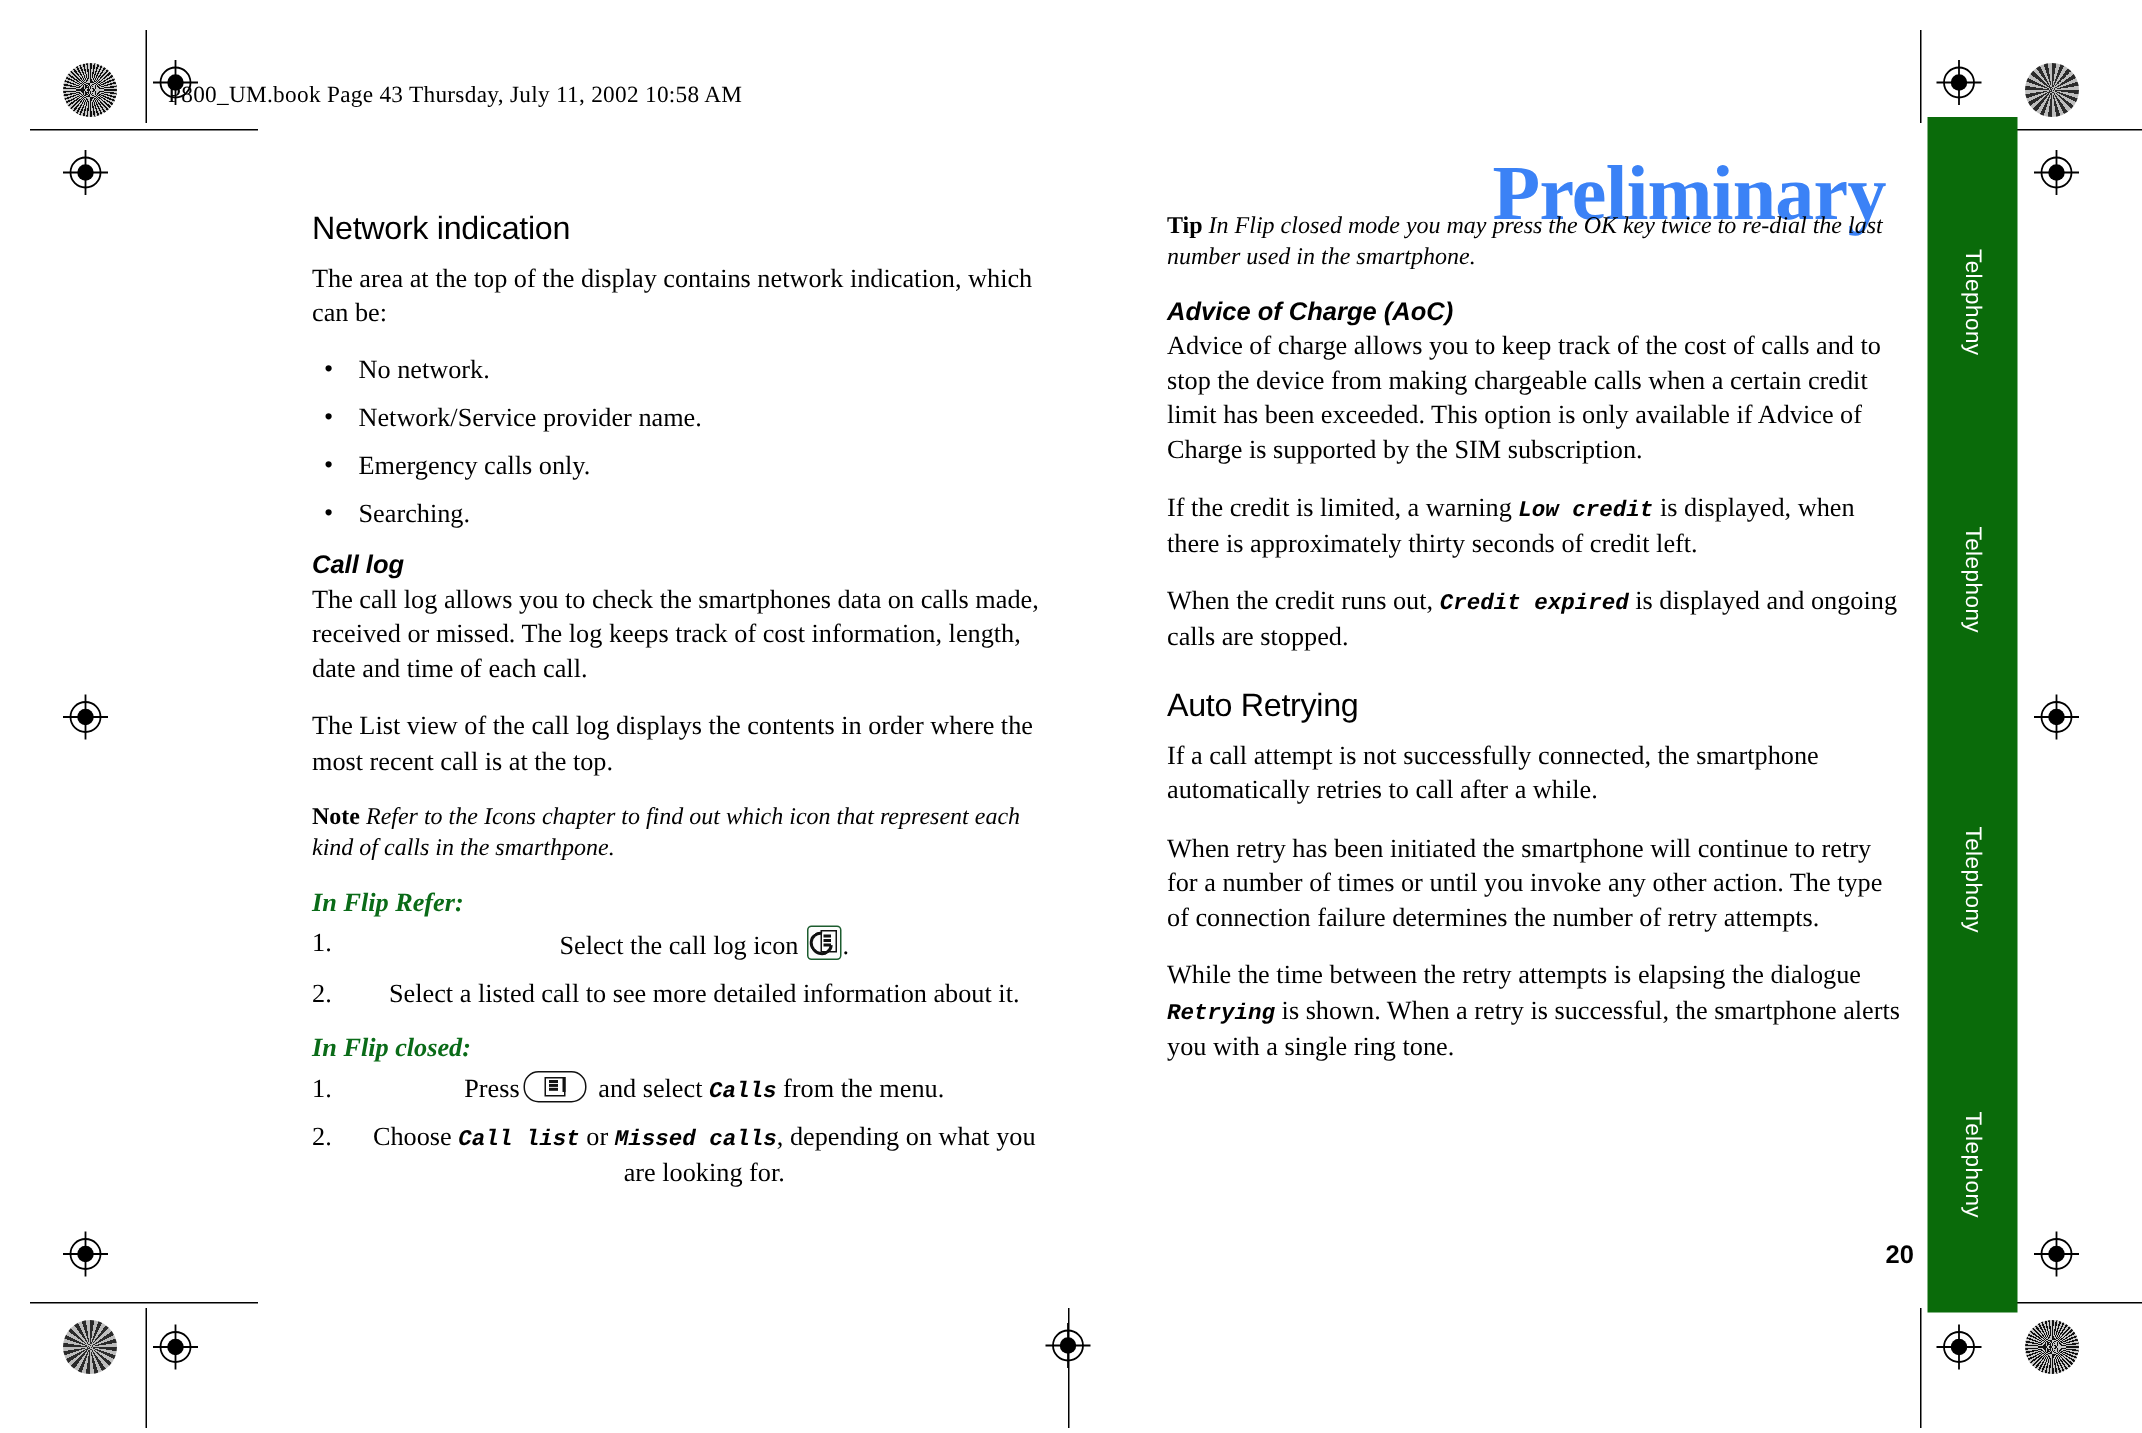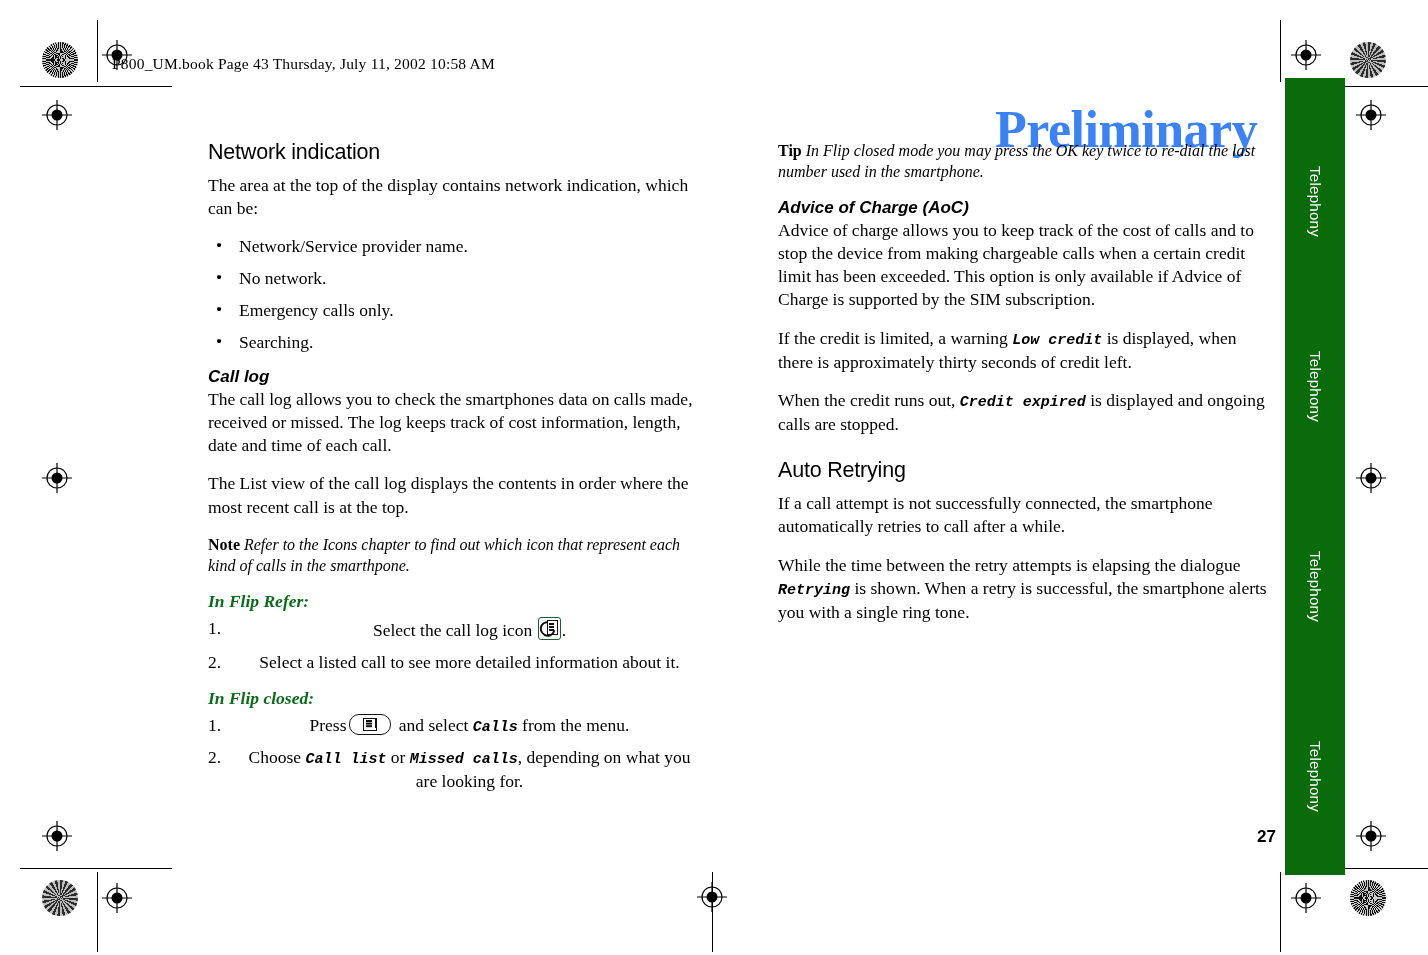--- a/index.html
+++ b/index.html
@@ -362,22 +362,22 @@
 <div class="doc-header" style="left:112px; top:55px;">P800_UM.book  Page 43  Thursday, July 11, 2002  10:58 AM</div>
 
 <div class="watermark" style="left:995px; top:100px;">Preliminary</div>
 
 <div class="col col-left">
 
   <h1 class="sec">Network indication</h1>
   <p class="body">The area at the top of the display contains network indication, which can be:</p>
 
   <ul class="bullets">
+    <li>No network.</li>
     <li>Network/Service provider name.</li>
-    <li>No network.</li>
     <li>Emergency calls only.</li>
     <li>Searching.</li>
   </ul>
 
   <h2 class="sub">Call log</h2>
   <p class="body">The call log allows you to check the smartphones data on calls made, received or missed. The log keeps track of cost information, length, date and time of each call.</p>
   <p class="body">The List view of the call log displays the contents in order where the most recent call is at the top.</p>
 
   <p class="note-para"><span class="note-lead">Note</span> <span>Refer to the Icons chapter to find out which icon that represent each kind of calls in the smarthpone.</span></p>
 
@@ -400,24 +400,25 @@
 
   <p class="note-para"><span class="note-lead">Tip</span> <span>In Flip closed mode you may press the OK key twice to re-dial the last number used in the smartphone.</span></p>
 
   <h2 class="sub">Advice of Charge (AoC)</h2>
   <p class="body">Advice of charge allows you to keep track of the cost of calls and to stop the device from making chargeable calls when a certain credit limit has been exceeded. This option is only available if Advice of Charge is supported by the SIM subscription.</p>
   <p class="body"><span>If the credit is limited, a warning </span><span class="ui-term">Low credit</span><span> is displayed, when there is approximately thirty seconds of credit left.</span></p>
   <p class="body"><span>When the credit runs out, </span><span class="ui-term">Credit expired</span><span> is displayed and ongoing calls are stopped.</span></p>
 
   <h1 class="sec" style="margin-top:22px;">Auto Retrying</h1>
   <p class="body">If a call attempt is not successfully connected, the smartphone automatically retries to call after a while.</p>
+  <p class="body">When retry has been initiated the smartphone will continue to retry for a number of times or until you invoke any other action. The type of connection failure determines the number of retry attempts.</p>
   <p class="body"><span>While the time between the retry attempts is elapsing the dialogue </span><span class="ui-term">Retrying</span><span> is shown. When a retry is successful, the smartphone alerts you with a single ring tone.</span></p>
 
 </div>
 
-<div class="page-number">27</div>
+<div class="page-number">20</div>
 
 <div class="side-tab">
   <span class="tab-label" style="top:115px;">Telephony</span>
   <span class="tab-label" style="top:300px;">Telephony</span>
   <span class="tab-label" style="top:500px;">Telephony</span>
   <span class="tab-label" style="top:690px;">Telephony</span>
 </div>
 
 </body></html>

